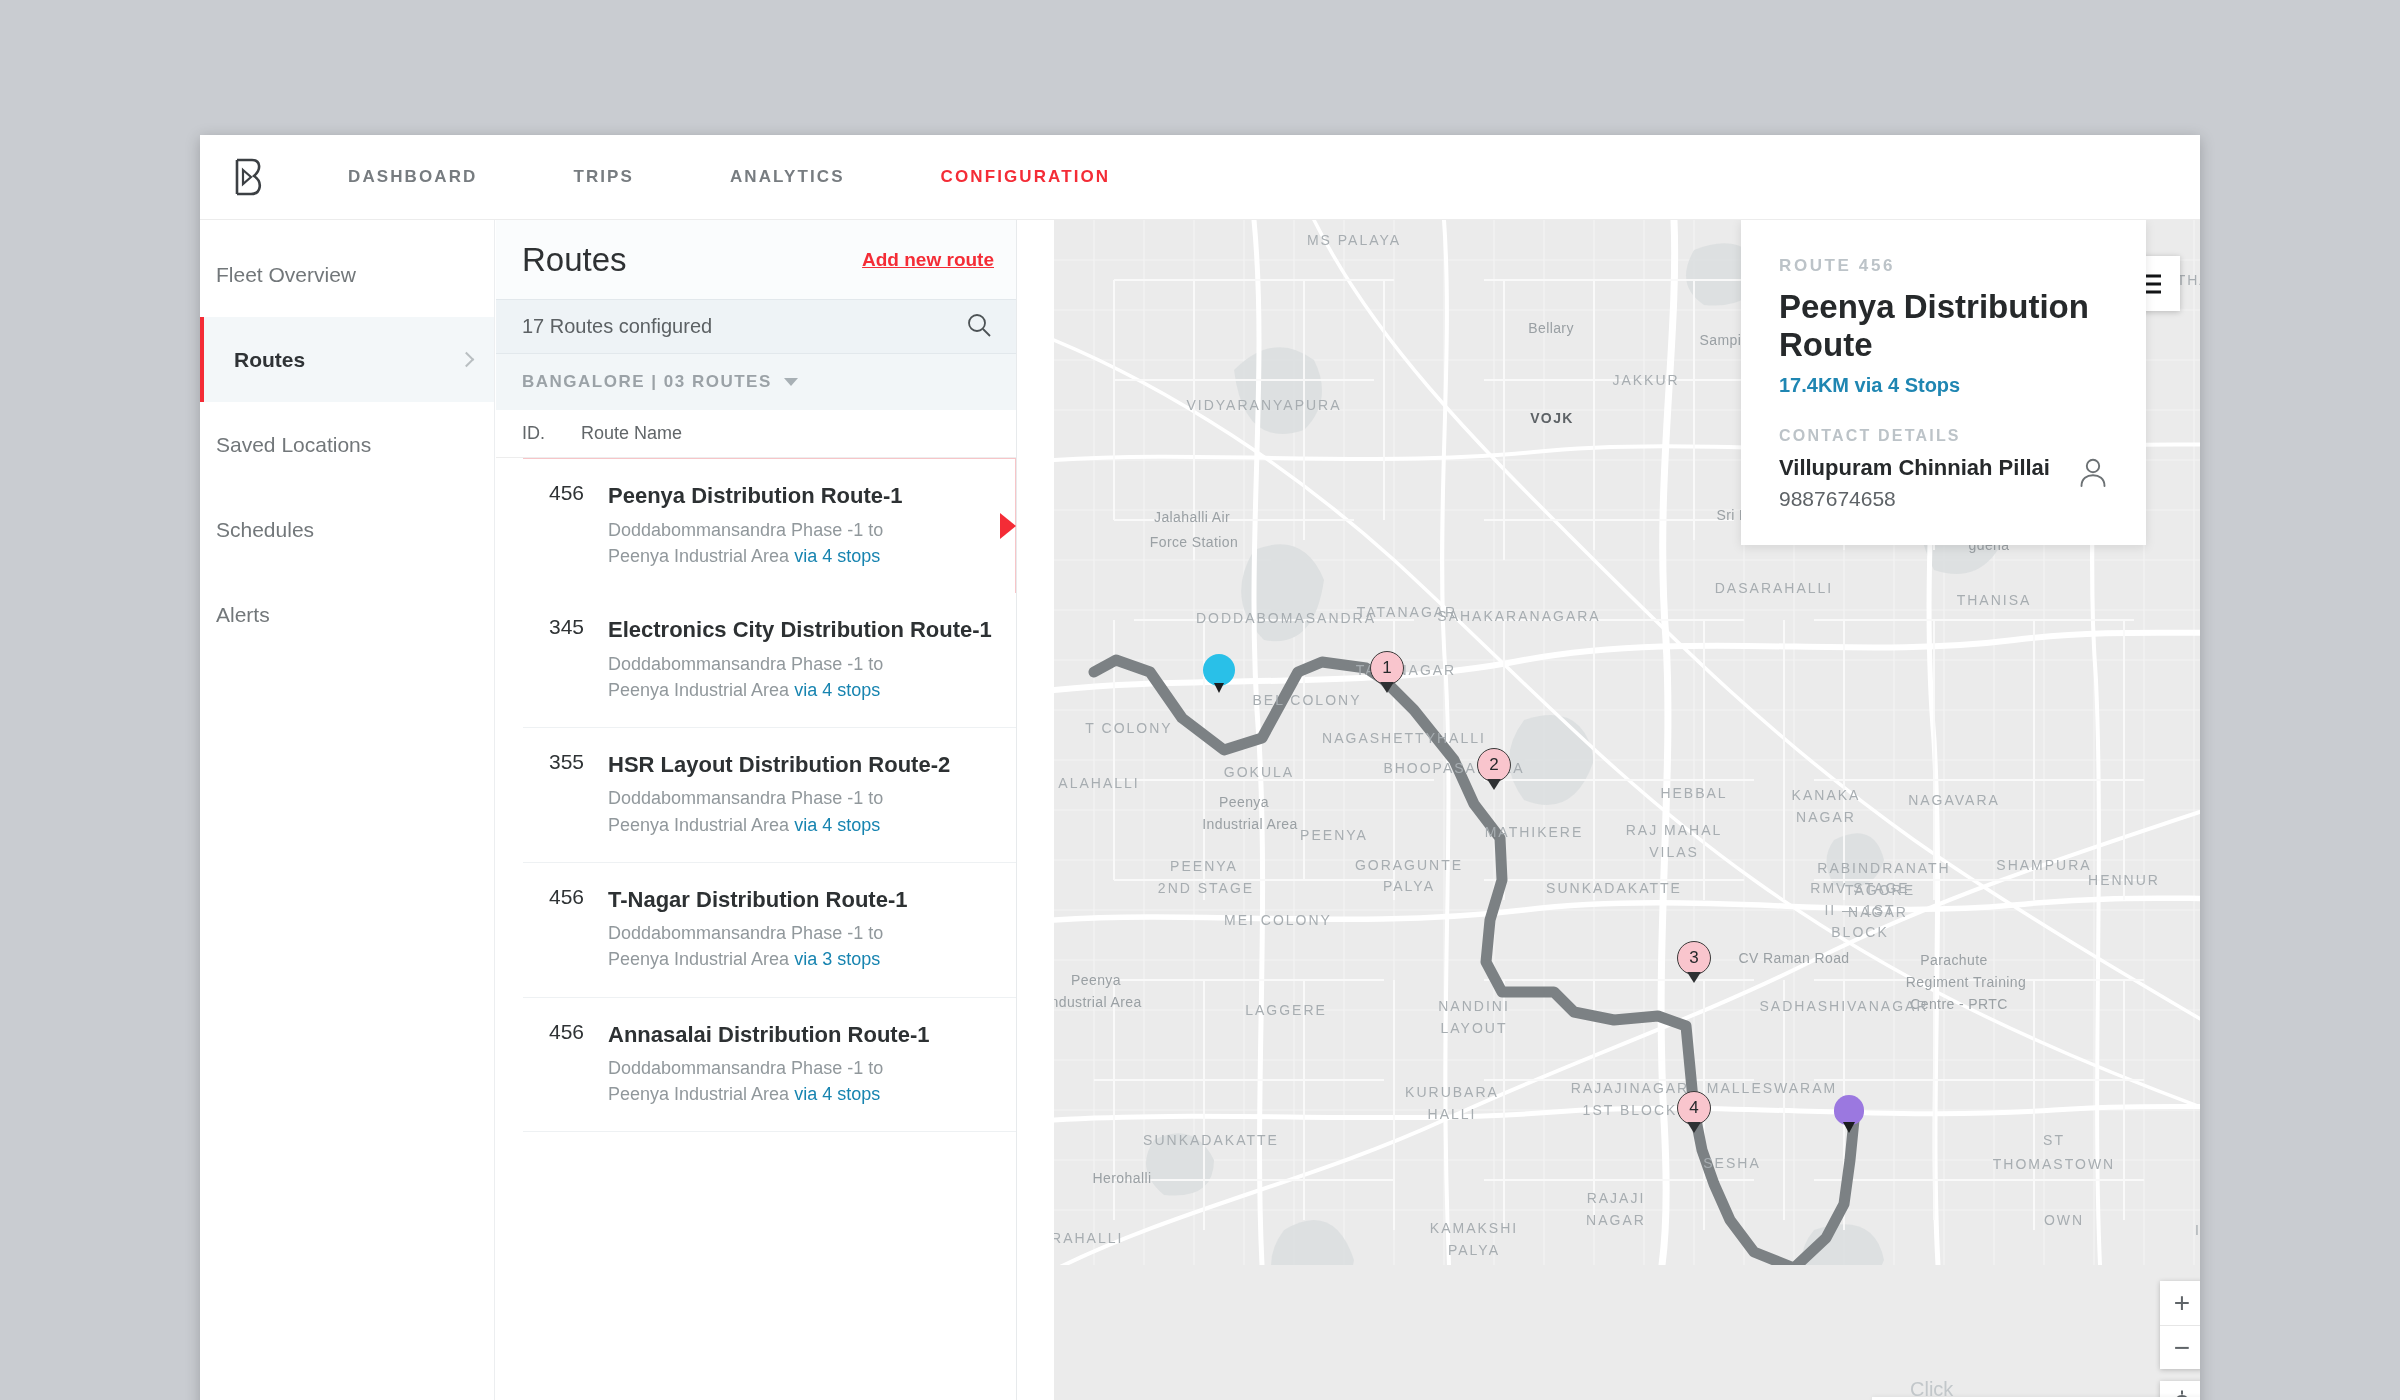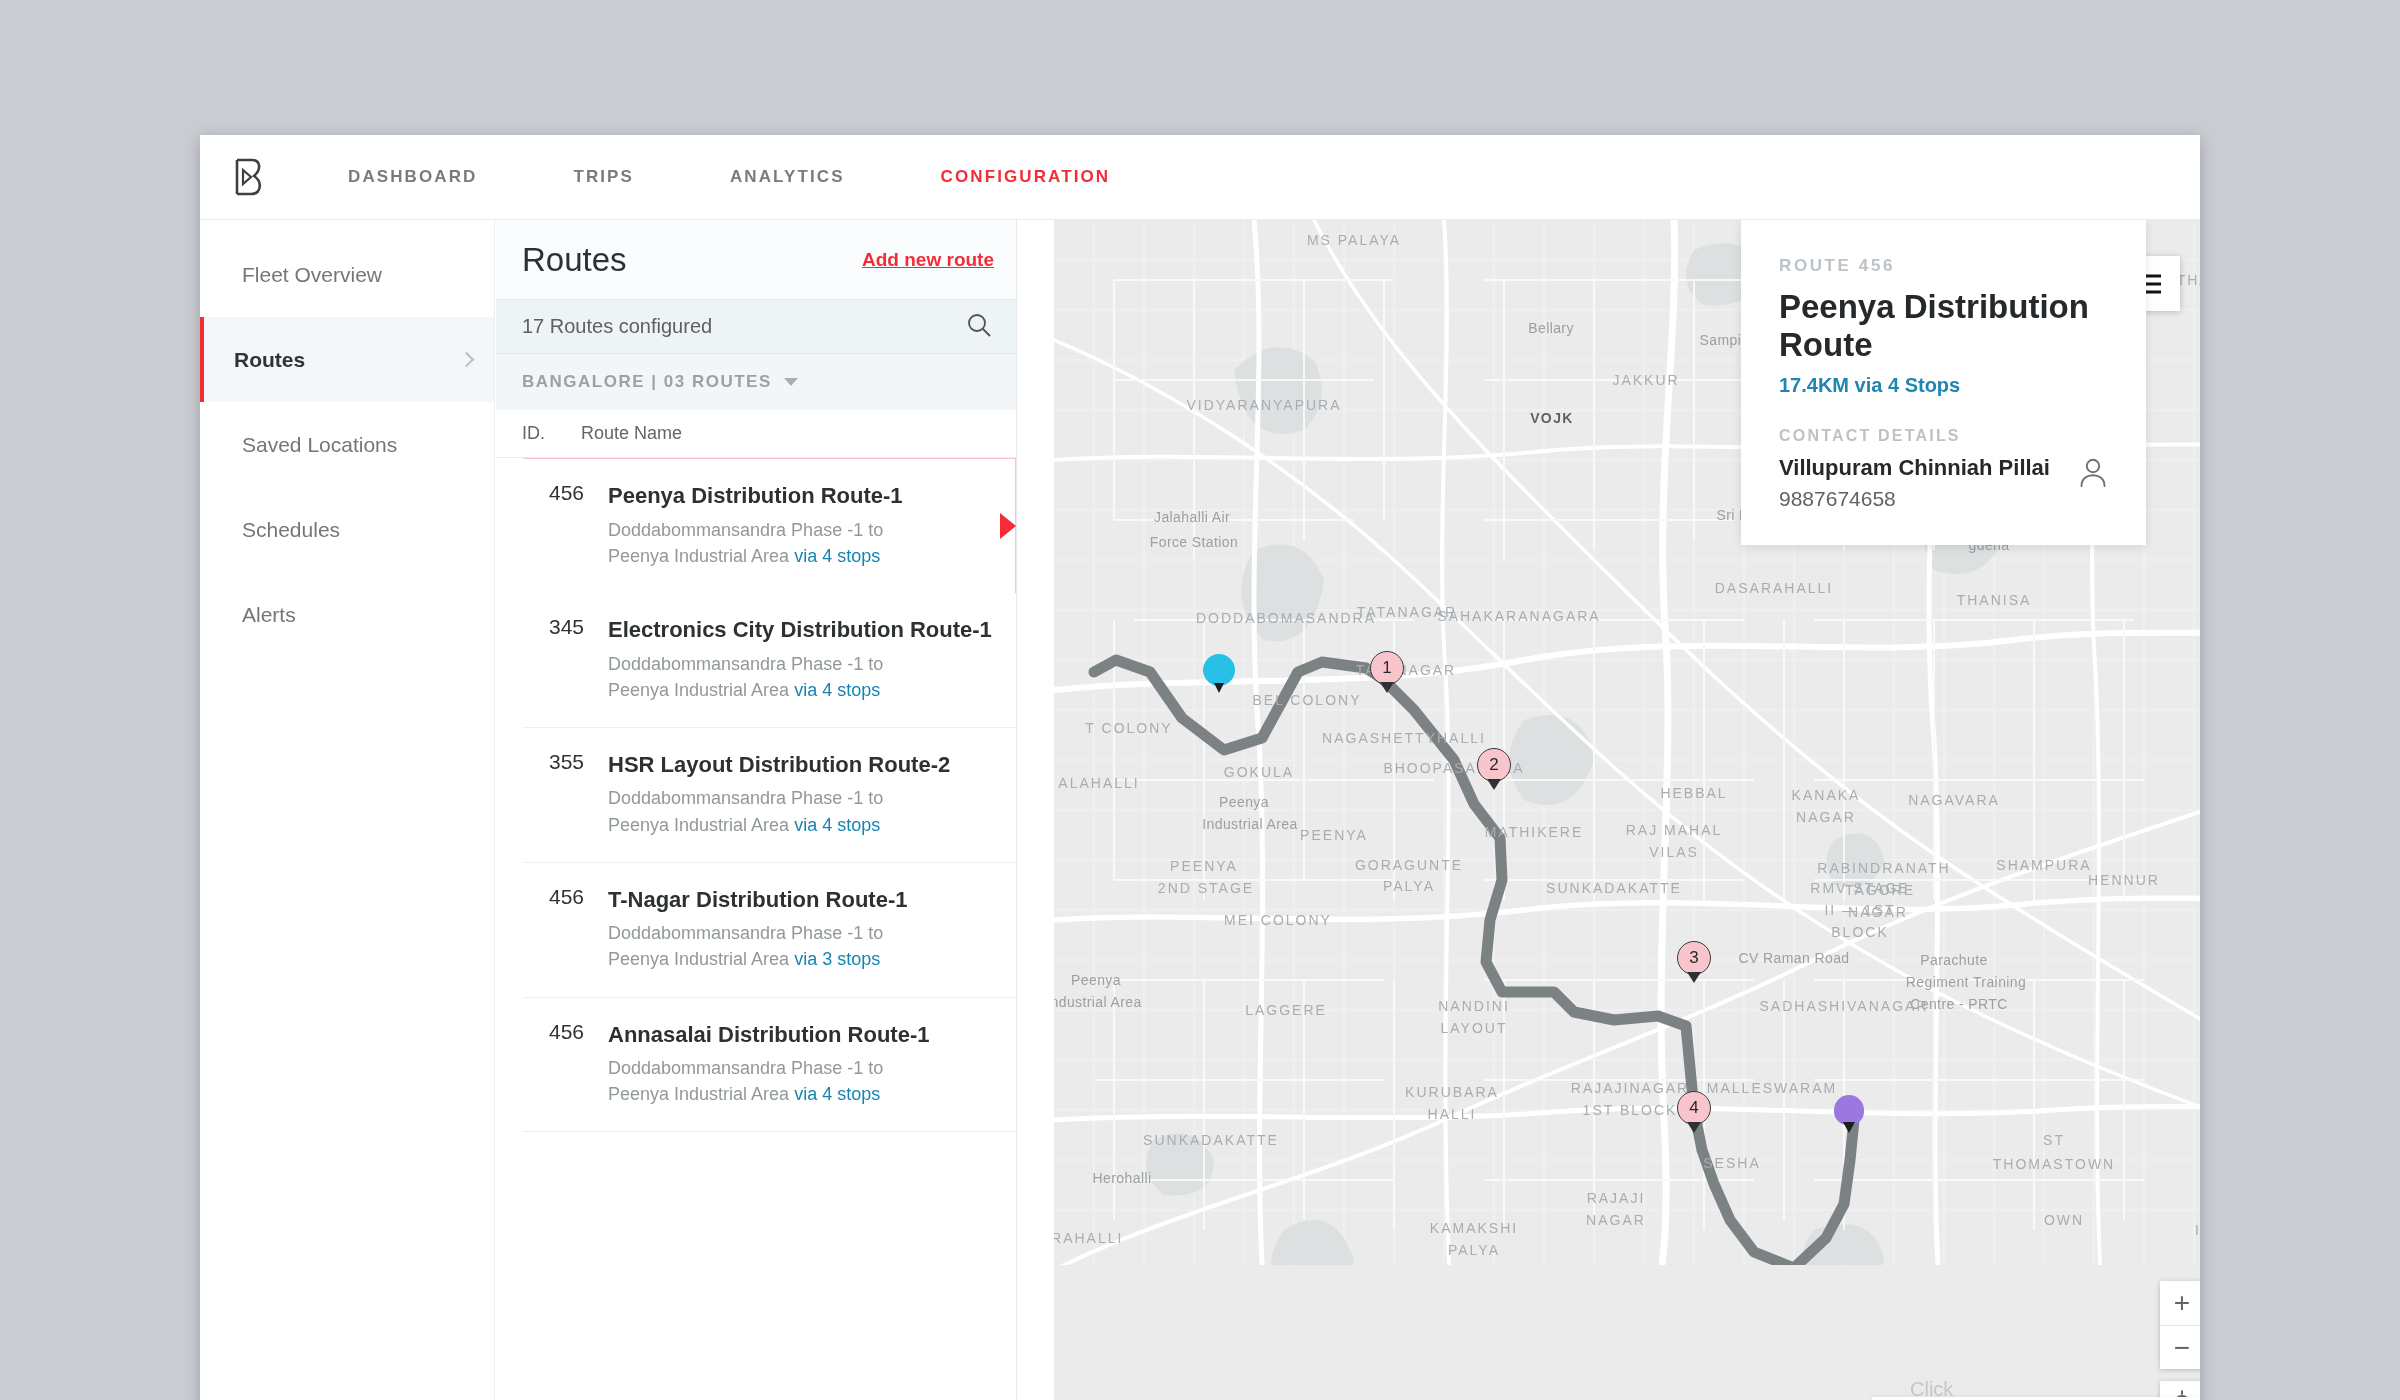--- a/index.html
+++ b/index.html
@@ -60,21 +60,21 @@
   }
 
   
   .sidebar {
     position: absolute; left: 0; top: 85px;
     width: 295px; height: calc(100% - 85px);
     background: #fff; border-right: 1px solid #eceef0;
   }
   .side-item {
     height: 85px; display: flex; align-items: center;
-    padding-left: 42px; font-size: 21px; color: #72777a;
+    padding-left: 16px; font-size: 21px; color: #72777a;
     cursor: pointer; position: relative;
   }
   .side-item.active {
     background: #f3f7f9; color: #2f3336; font-weight: 700;
     border-left: 4px solid #f42c36; padding-left: 30px;
   }
   .side-chevron {
     position: absolute; right: 22px; width: 11px; height: 11px;
     border-top: 2px solid #b9bfc2; border-right: 2px solid #b9bfc2;
     transform: rotate(45deg);

